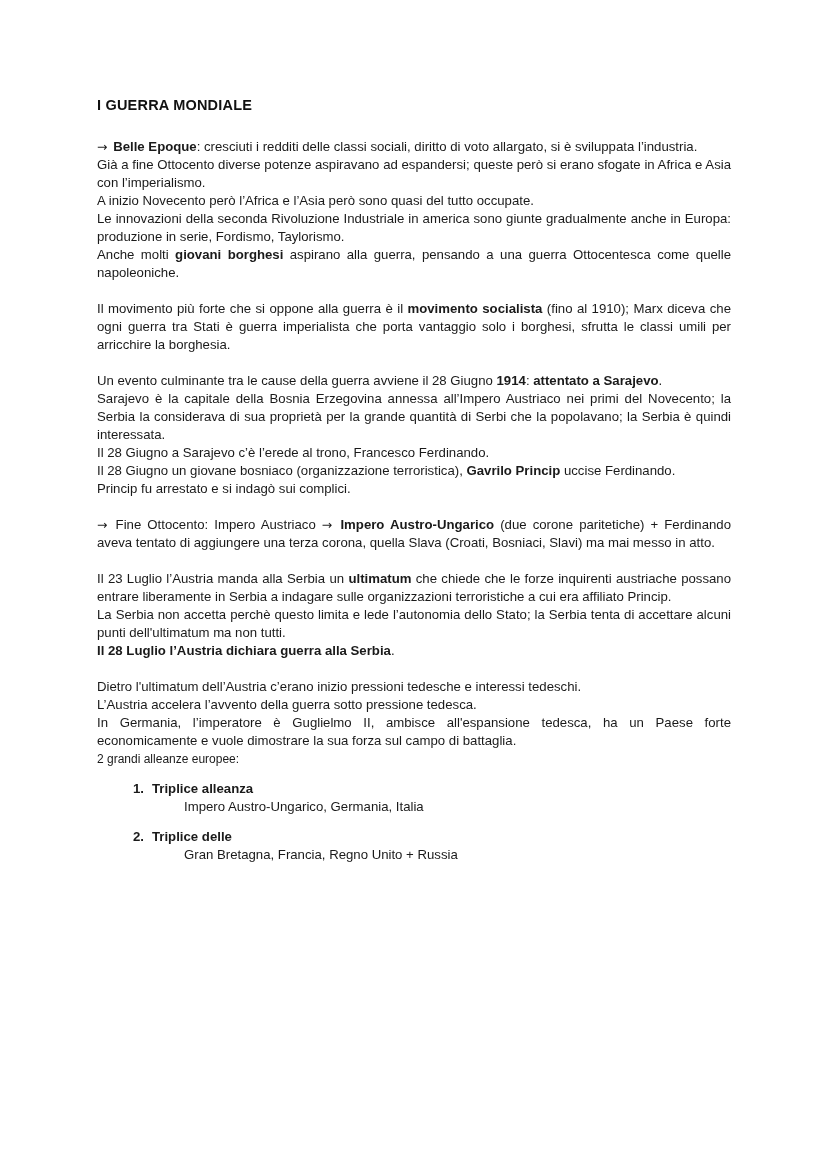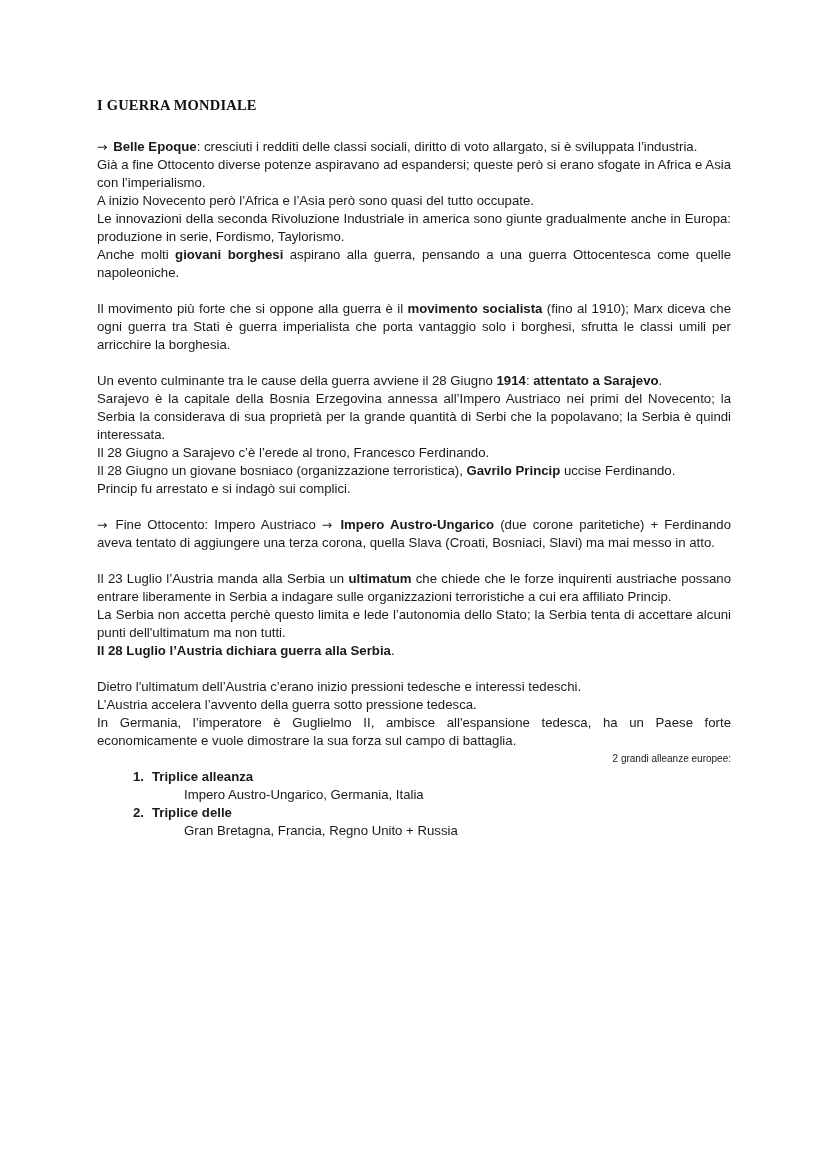--- a/index.html
+++ b/index.html
@@ -17,21 +17,21 @@
   }
   .page {
     position: relative;
     width: 828px;
     height: 1169px;
     background: #ffffff;
     box-sizing: border-box;
     padding: 96px 97px 0 97px;
   }
   .doc-title {
-    font-family: Liberation Serif, serif;
+    font-family: Liberation Sans, sans-serif;
     font-weight: bold;
     font-size: 14.5px;
     letter-spacing: 0.2px;
     margin: 0 0 24px 0;
     line-height: 18px;
     color: #111111;
   }
   .block {
     margin: 0 0 18px 0;
   }
@@ -77,33 +77,33 @@
     top: 0;
     font-weight: bold;
     font-size: 13.2px;
     line-height: 18px;
   }
   .item-title {
     font-weight: bold;
     font-size: 13.2px;
     line-height: 18px;
     display: block;
+    margin-top: 12px;
   }
   .item-members {
     font-size: 13.2px;
     line-height: 18px;
     display: block;
     font-weight: normal;
     margin-left: 32px;
   }
   .intro-line {
-    font-size: 10px;
+    font-size: 12px;
     line-height: 18px;
     margin: 0 0 0 0;
-    text-align: right;
   }
 </style>
 </head>
 <body>
 
 <div class="page">
 
   <h1 class="doc-title">I GUERRA MONDIALE</h1>
 
   <div id="blocks-root">

